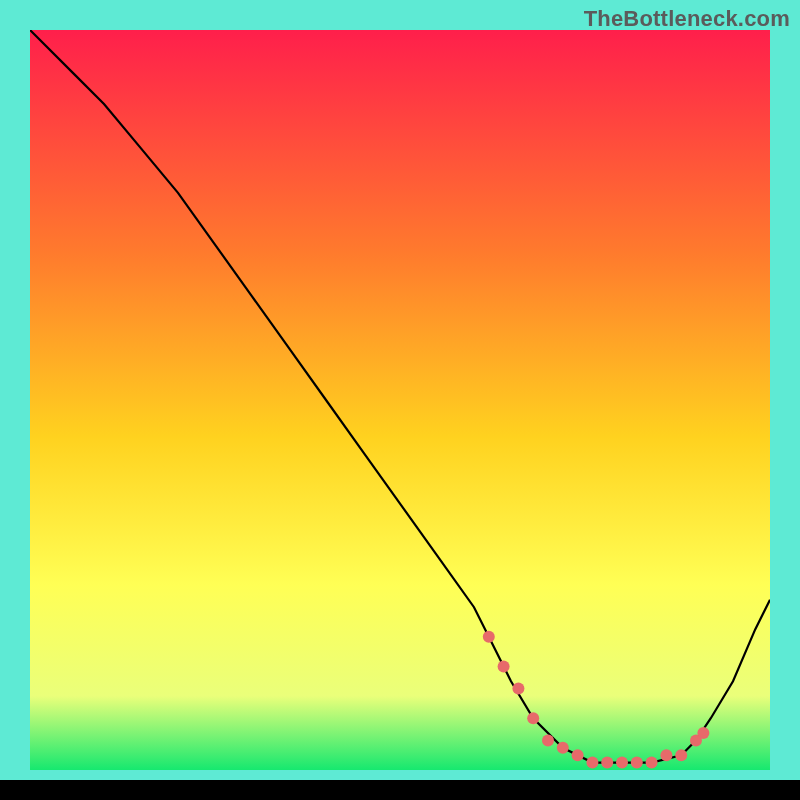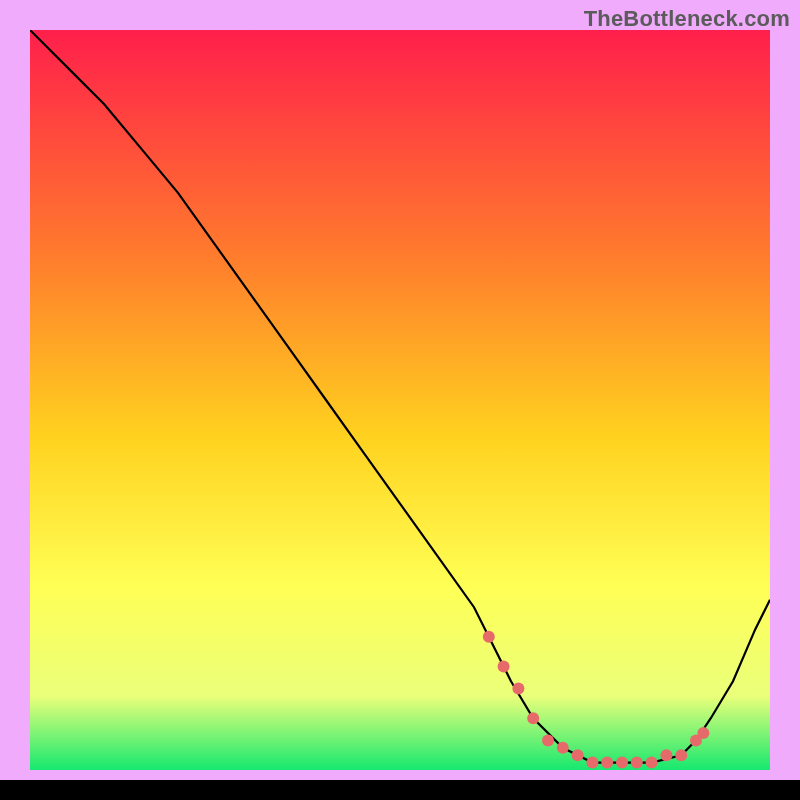--- a/index.html
+++ b/index.html
@@ -8,21 +8,21 @@
     width: 800px;
     height: 800px;
     background: #000;
     overflow: hidden;
     font-family: Arial, Helvetica, sans-serif;
   }
   .frame {
     position: relative;
     width: 800px;
     height: 780px;
-    background: #f0abfc;
+    background: #5eead4;
   }
   .watermark {
     position: absolute;
     top: 6px;
     right: 10px;
     color: #5b5b5b;
     font-size: 22px;
     font-weight: 600;
     letter-spacing: 0.2px;
     user-select: none;

